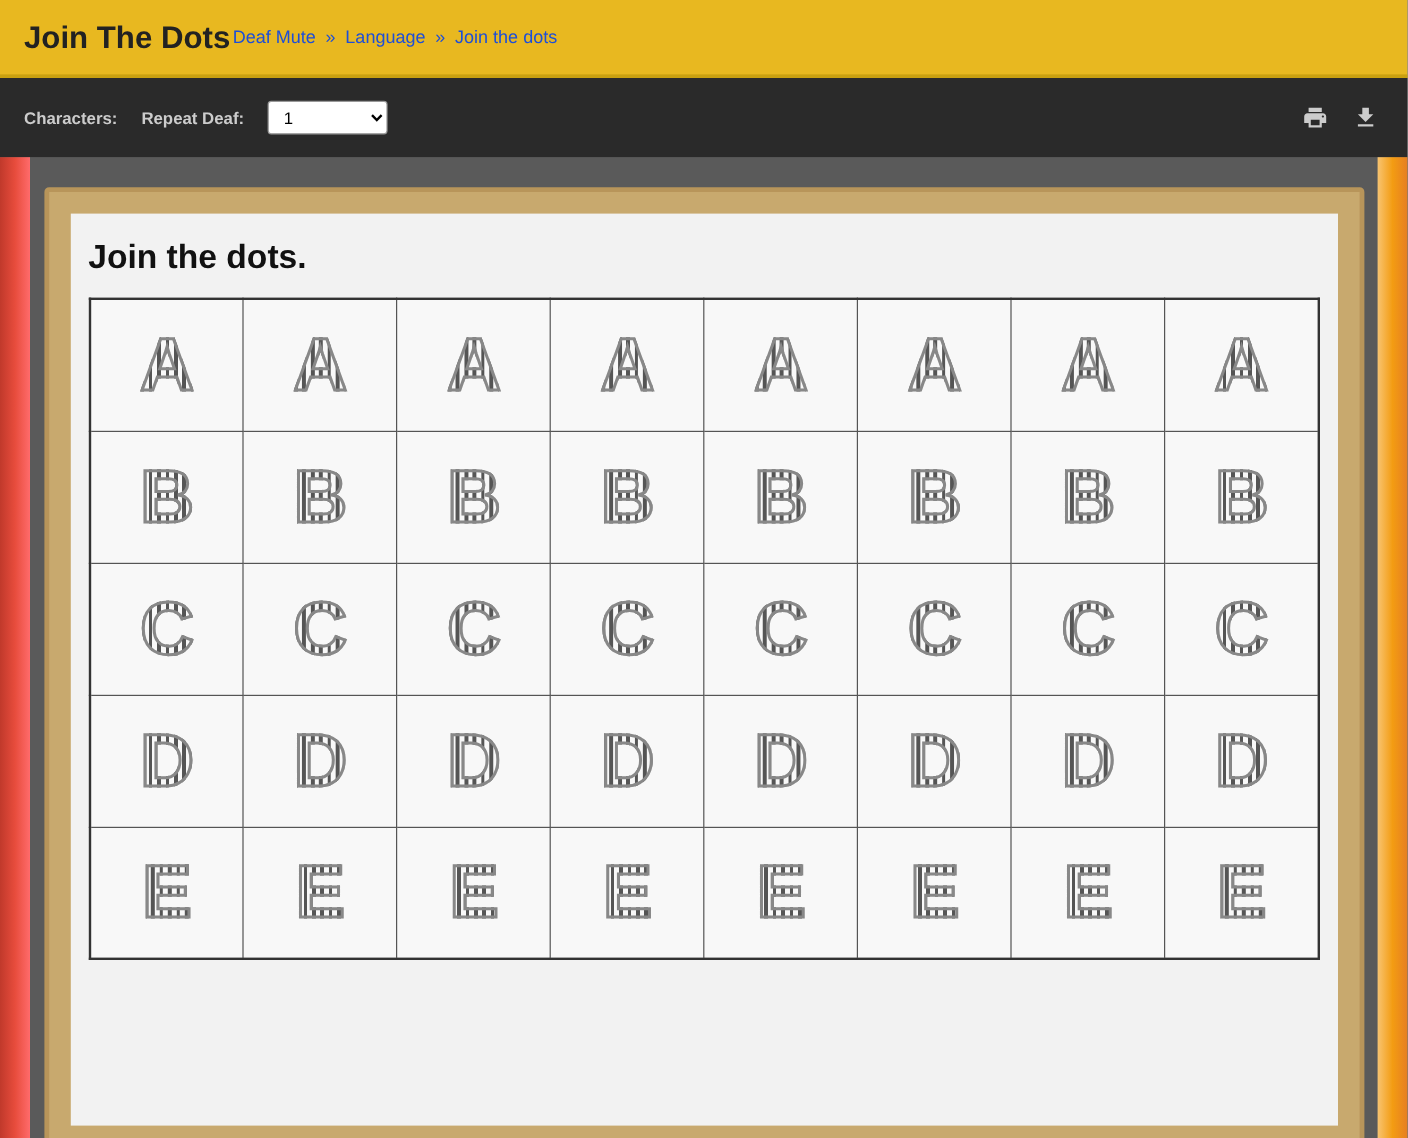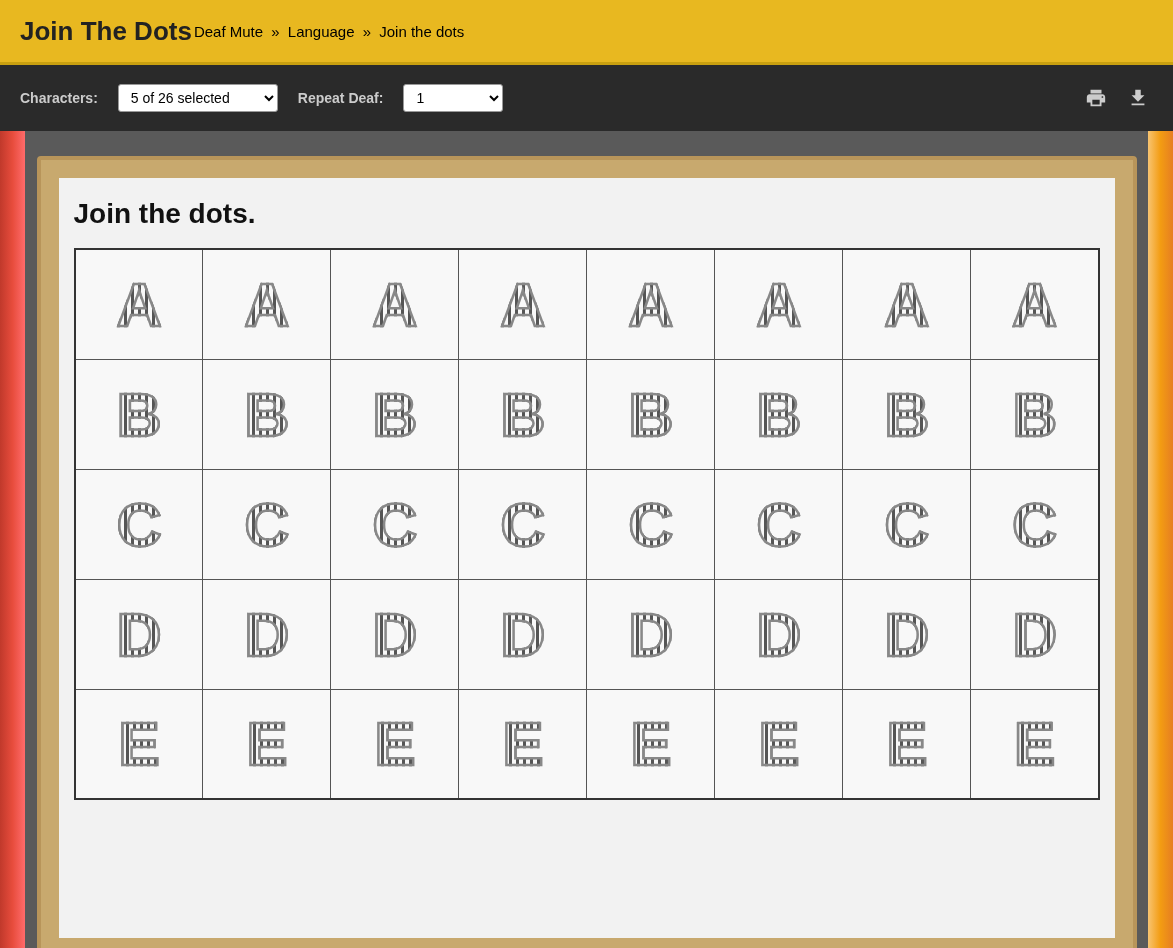--- a/index.html
+++ b/index.html
@@ -21,21 +21,21 @@
       padding: 0 20px;
       border-bottom: 3px solid #c9a010;
     }
     #header-title {
       font-size: 26px;
       font-weight: bold;
       color: #222;
     }
     #header-nav {
       font-size: 15px;
-      color: #000000;
+      color: #1d4ed8;
     }
     #header-nav span {
       margin: 0 2px;
     }
 
     
     #toolbar {
       background-color: #2a2a2a;
       height: 66px;
       display: flex;
@@ -188,23 +188,20 @@
     <span>Deaf Mute</span>
     <span>»</span>
     <span>Language</span>
     <span>»</span>
     <span>Join the dots</span>
   </div>
 </div>
 
 <div id="toolbar">
   <label>Characters:</label>
-  <select id="characters-select">
-    <option>5 of 26 selected</option>
-  </select>
 
   <label>Repeat Deaf:</label>
   <select id="repeat-rows-select">
     <option value="1">1</option>
     <option value="2">2</option>
     <option value="3">3</option>
     <option value="4">4</option>
     <option value="5">5</option>
   </select>
 

